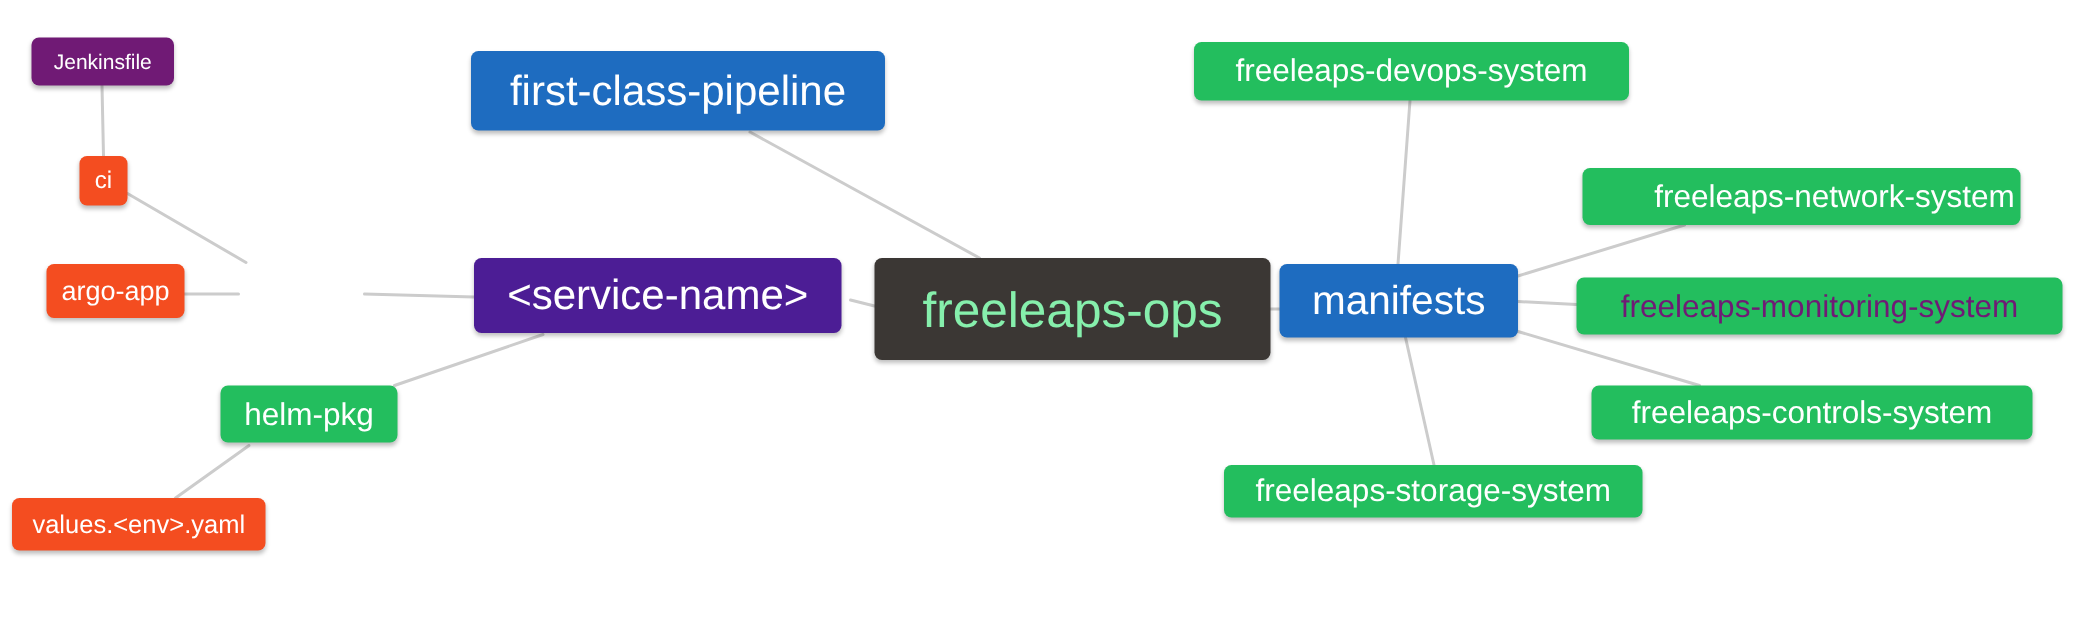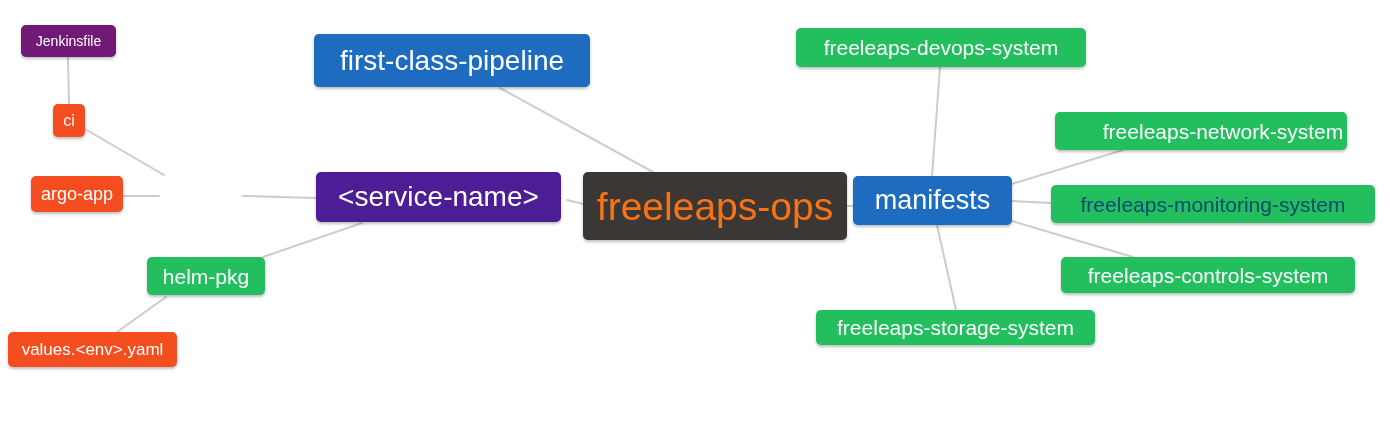--- a/index.html
+++ b/index.html
@@ -65,21 +65,21 @@
       <line x1="937" y1="225" x2="956" y2="310" stroke="#CCCCCC" stroke-width="2" stroke-linecap="round"></line>
     </svg>
   <div id="nodes">
       <div class="node" style="left: 21px; top: 25px; width: 95px; height: 32px; font-size: 14px; background: #701a75; color: rgb(255, 255, 255);">Jenkinsfile</div>
       <div class="node" style="left: 53px; top: 104px; width: 32px; height: 33px; font-size: 16px; background: rgb(244, 77, 32); color: rgb(255, 255, 255);">ci</div>
       <div class="node" style="left: 31px; top: 176px; width: 92px; height: 36px; font-size: 18px; background: rgb(244, 77, 32); color: rgb(255, 255, 255);">argo-app</div>
       <div class="node" style="left: 147px; top: 257px; width: 118px; height: 38px; font-size: 21px; background: rgb(35, 190, 94); color: rgb(255, 255, 255);">helm-pkg</div>
       <div class="node" style="left: 8px; top: 332px; width: 169px; height: 35px; font-size: 17px; background: rgb(244, 77, 32); color: rgb(255, 255, 255);">values.&lt;env&gt;.yaml</div>
       <div class="node" style="left: 314px; top: 34px; width: 276px; height: 53px; font-size: 28px; background: rgb(30, 108, 192); color: rgb(255, 255, 255);">first-class-pipeline</div>
       <div class="node" style="left: 316px; top: 172px; width: 245px; height: 50px; font-size: 28px; background: #4c1d95; color: rgb(255, 255, 255);">&lt;service-name&gt;</div>
-      <div class="node" style="left: 583px; top: 172px; width: 264px; height: 68px; font-size: 39px; background: rgb(59, 55, 52); color: #f97316;">freeleaps-ops</div>
+      <div class="node" style="left: 583px; top: 172px; width: 264px; height: 68px; font-size: 33px; background: rgb(59, 55, 52); color: #86efac;">freeleaps-ops</div>
       <div class="node" style="left: 853px; top: 176px; width: 159px; height: 49px; font-size: 27px; background: rgb(30, 108, 192); color: rgb(255, 255, 255);">manifests</div>
       <div class="node" style="left: 796px; top: 28px; width: 290px; height: 39px; font-size: 21px; background: rgb(35, 190, 94); color: rgb(255, 255, 255);">freeleaps-devops-system</div>
       <div class="node" style="left: 1055px; top: 112px; width: 292px; height: 38px; font-size: 21px; background: rgb(35, 190, 94); color: rgb(255, 255, 255); padding-left: 44px;">freeleaps-network-system</div>
-      <div class="node" style="left: 1051px; top: 185px; width: 324px; height: 38px; font-size: 21px; background: rgb(35, 190, 94); color: #0c4a6e;">freeleaps-monitoring-system</div>
+      <div class="node" style="left: 1051px; top: 185px; width: 324px; height: 38px; font-size: 21px; background: rgb(35, 190, 94); color: #701a75;">freeleaps-monitoring-system</div>
       <div class="node" style="left: 1061px; top: 257px; width: 294px; height: 36px; font-size: 21px; background: rgb(35, 190, 94); color: rgb(255, 255, 255);">freeleaps-controls-system</div>
       <div class="node" style="left: 816px; top: 310px; width: 279px; height: 35px; font-size: 21px; background: rgb(35, 190, 94); color: rgb(255, 255, 255);">freeleaps-storage-system</div>
     </div>
 </div>
 
 </body></html>

